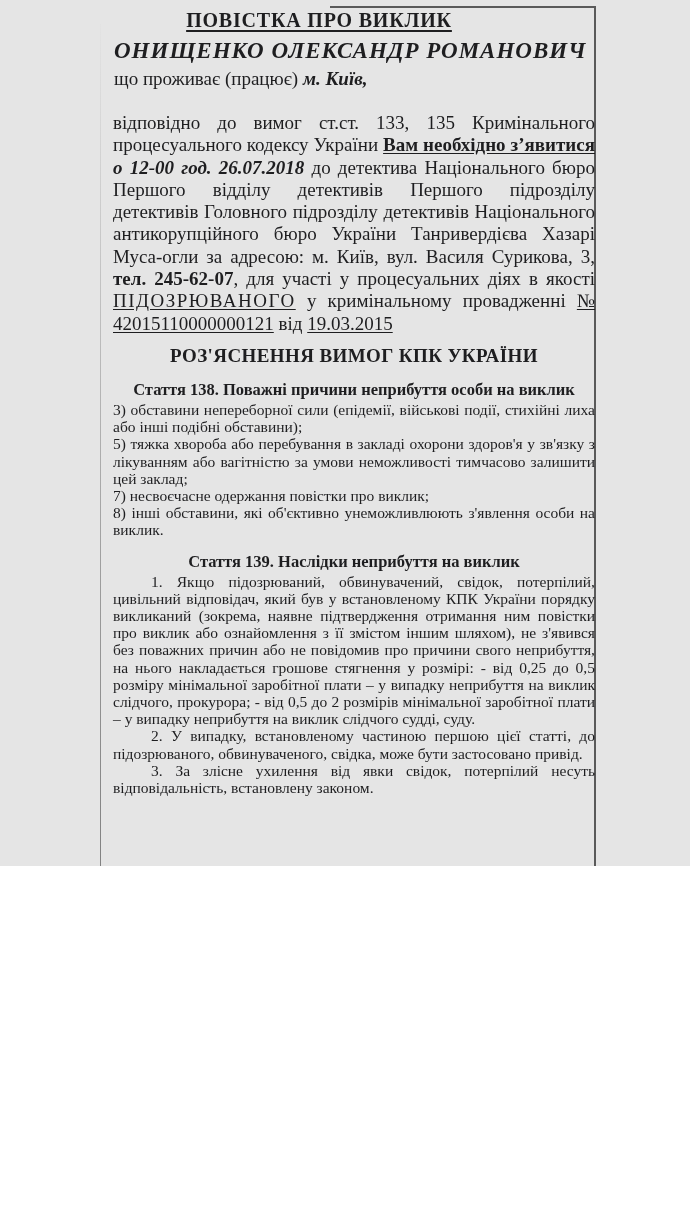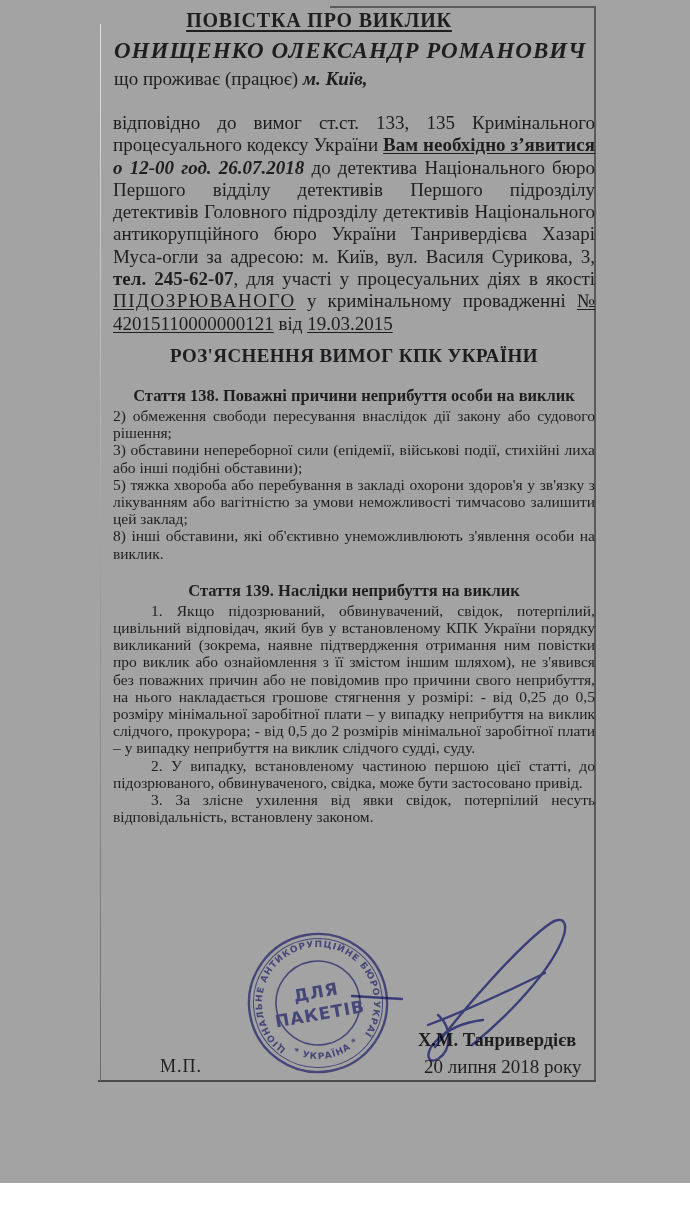--- a/index.html
+++ b/index.html
@@ -1,34 +1,34 @@
 <!DOCTYPE html>
 <html lang="uk"><head>
 <meta charset="utf-8">
 <style>
   html,body{margin:0;padding:0;background:#ffffff;}
-  .page{position:relative;width:690px;height:1183px;background:#a3a3a3;
+  .page{position:relative;width:690px;height:866px;background:#e5e5e5;
         font-family:"Liberation Serif","DejaVu Serif",serif;color:#1e1e20;overflow:hidden;}
   
   .bline{position:absolute;background:#5a5a5a;}
   .bline.left{background:linear-gradient(#e3e3e3,#9a9a9a 55%,#6d6d6d);}
   
   .title{position:absolute;top:9px;left:113px;width:412px;text-align:center;
          font-size:20px;font-weight:bold;letter-spacing:0.8px;
          text-decoration:underline;text-underline-offset:3px;text-decoration-thickness:1.5px;}
   .name{position:absolute;top:38px;left:114px;font-size:23px;font-weight:bold;
         font-style:italic;letter-spacing:1px;white-space:nowrap;}
   .residence{position:absolute;top:68px;left:114px;font-size:19px;}
   
   .summons{position:absolute;top:112px;left:113px;width:482px;font-size:19px;
            line-height:22.3px;text-align:justify;}
   
   .law{position:absolute;top:345px;left:113px;width:482px;}
   .law h2{margin:0 0 11px 0;text-align:center;font-size:19px;font-weight:bold;letter-spacing:0.4px;}
-  .law h3{margin:19px 0 1px 0;text-align:center;font-size:16.5px;font-weight:bold;}
+  .law h3{margin:13px 0 1px 0;text-align:center;font-size:16.5px;font-weight:bold;}
   .small{margin:0;font-size:15.5px;line-height:17.2px;}
   .just{text-align:justify;}
   .indent{text-indent:38px;}
   
   .sig-left{position:absolute;top:929px;left:112px;font-weight:bold;font-size:18.5px;line-height:20.8px;}
   .sig-left p{margin:0;}
   .mp{position:absolute;top:1056px;left:160px;font-size:18px;letter-spacing:1px;}
   .signer{position:absolute;top:1030px;left:418px;width:164px;text-align:left;
           font-weight:bold;font-size:18.5px;white-space:nowrap;}
   .date{position:absolute;top:1056px;left:424px;font-size:19px;white-space:nowrap;}
@@ -58,23 +58,23 @@
   <div class="title">ПОВІСТКА ПРО ВИКЛИК</div>
   <div class="name">ОНИЩЕНКО ОЛЕКСАНДР РОМАНОВИЧ</div>
   <div class="residence"><span>що проживає (працює) </span><span class="b i">м. Київ,</span></div>
 
   <div class="summons"><span>відповідно до вимог ст.ст. 133, 135 Кримінального процесуального кодексу України </span><span class="b u">Вам необхідно з’явитися</span><span> </span><span class="b i">о 12-00 год. 26.07.2018</span><span> до детектива Національного бюро Першого відділу детективів Першого підрозділу детективів Головного підрозділу детективів Національного антикорупційного бюро України Танривердієва Хазарі Муса-огли за адресою: м. Київ, вул. Василя Сурикова, 3, </span><span class="b">тел. 245-62-07</span><span>, для участі у процесуальних діях в якості </span><span class="u ls">ПІДОЗРЮВАНОГО</span><span> у кримінальному провадженні </span><span class="u">№ 42015110000000121</span><span> від </span><span class="u">19.03.2015</span></div>
 
   <div class="law">
     <h2>РОЗ'ЯСНЕННЯ ВИМОГ КПК УКРАЇНИ</h2>
     <h3>Стаття 138. Поважні причини неприбуття особи на виклик</h3>
     <div>
-        <p class="small just">2) обмеження свободи пересування внаслідок дії закону або судового рішення;</p>
         <p class="small just">3) обставини непереборної сили (епідемії, військові події, стихійні лиха або інші подібні обставини);</p>
         <p class="small just">5) тяжка хвороба або перебування в закладі охорони здоров'я у зв'язку з лікуванням або вагітністю за умови неможливості тимчасово залишити цей заклад;</p>
+        <p class="small just">7) несвоєчасне одержання повістки про виклик;</p>
         <p class="small just">8) інші обставини, які об'єктивно унеможливлюють з'явлення особи на виклик.</p>
       </div>
     <h3>Стаття 139. Наслідки неприбуття на виклик</h3>
     <div>
         <p class="small just indent">1. Якщо підозрюваний, обвинувачений, свідок, потерпілий, цивільний відповідач, який був у встановленому КПК України порядку викликаний (зокрема, наявне підтвердження отримання ним повістки про виклик або ознайомлення з її змістом іншим шляхом), не з'явився без поважних причин або не повідомив про причини свого неприбуття, на нього накладається грошове стягнення у розмірі: - від 0,25 до 0,5 розміру мінімальної заробітної плати – у випадку неприбуття на виклик слідчого, прокурора; - від 0,5 до 2 розмірів мінімальної заробітної плати – у випадку неприбуття на виклик слідчого судді, суду.</p>
         <p class="small just indent">2. У випадку, встановленому частиною першою цієї статті, до підозрюваного, обвинуваченого, свідка, може бути застосовано привід.</p>
         <p class="small just indent">3. За злісне ухилення від явки свідок, потерпілий несуть відповідальність, встановлену законом.</p>
       </div>
   </div>
 

